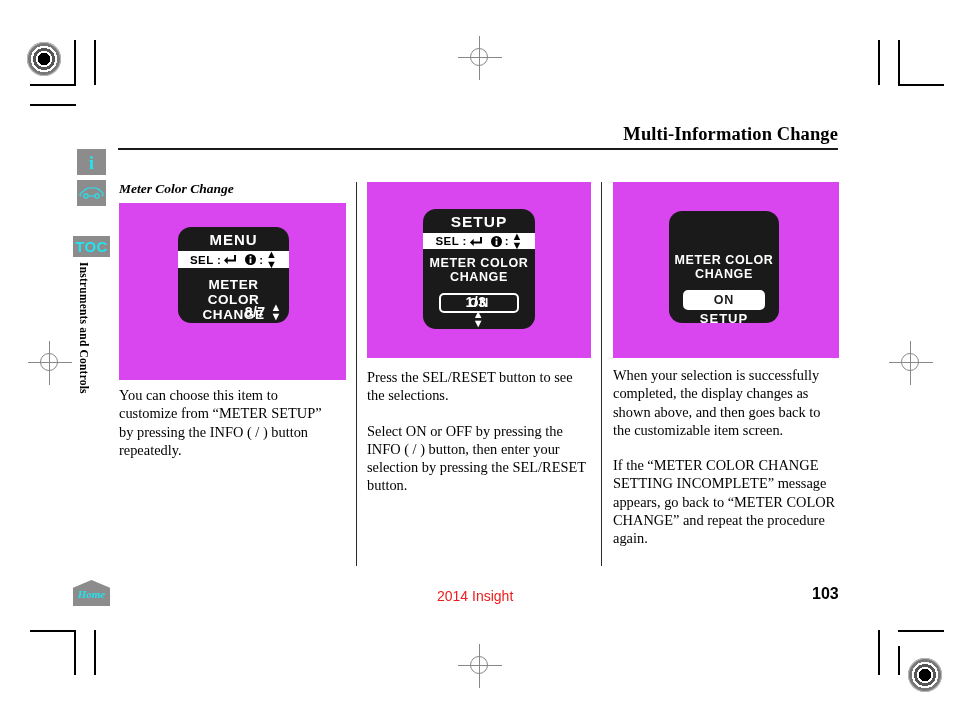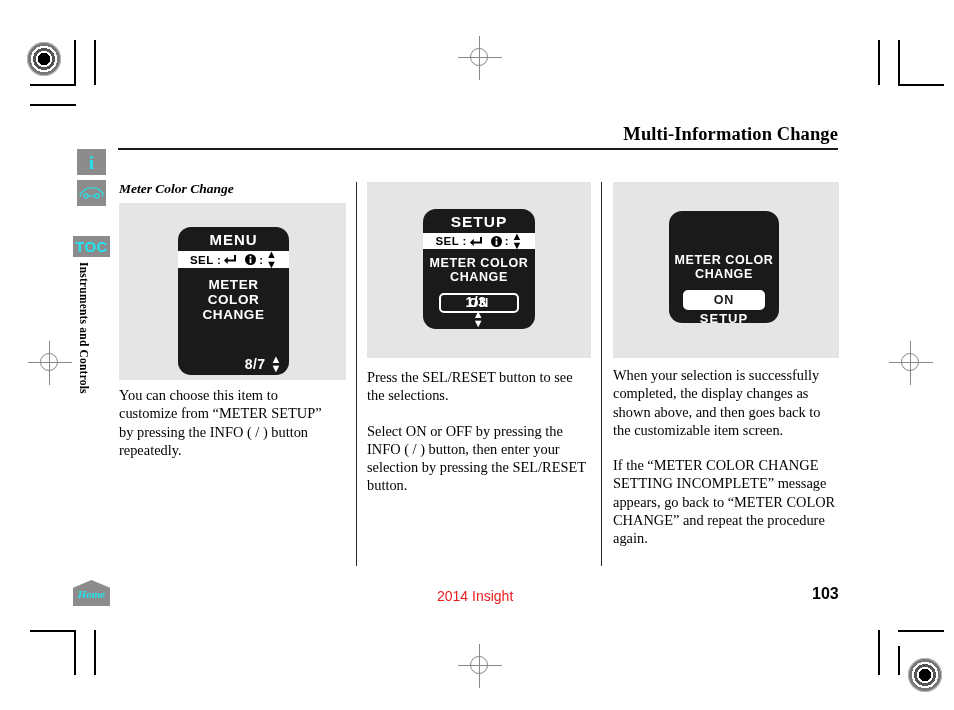--- a/index.html
+++ b/index.html
@@ -38,21 +38,21 @@
 
   .home-btn{position:absolute;left:73px;top:580px;width:37px;height:26px;}
   .home-shape{position:absolute;left:0;top:0;width:37px;height:26px;background:#8c8c8c;
     clip-path:polygon(50% 0%, 100% 30%, 100% 100%, 0% 100%, 0% 30%);}
   .home-text{position:absolute;left:0;top:8px;width:37px;text-align:center;color:#23e3ef;
     font-family:"Liberation Serif", serif;font-style:italic;font-weight:bold;font-size:11px;}
 
   
   .col-divider{position:absolute;width:1px;background:#2a2a2a;}
 
-  .img-box{position:absolute;background:#e5e5e5;}
+  .img-box{position:absolute;background:#d946ef;}
   .sub-head{position:absolute;font-family:"Liberation Serif", serif;font-style:italic;
     font-weight:bold;font-size:13.5px;color:#000;}
 
   .body-text{position:absolute;font-family:"Liberation Serif", serif;font-size:14.4px;
     line-height:18.3px;color:#000;}
   .body-text p{margin:0 0 17px 0;}
   .body-text p:last-child{margin-bottom:0;}
   .link{color:#2433d8;}
 
   
@@ -146,21 +146,21 @@
   <div class="home-shape"></div>
   <div class="home-text">Home</div>
 </div>
 
 <div class="col-divider" style="left:356px;top:182px;height:384px;"></div>
 <div class="col-divider" style="left:601px;top:182px;height:384px;"></div>
 
 <div class="sub-head" style="left:119px;top:181px;">Meter Color Change</div>
 
 <div class="img-box" style="left:119px;top:203px;width:227px;height:177px;">
-  <div class="lcd" style="left:59px;top:24px;width:111px;height:148px;">
+  <div class="lcd" style="left:59px;top:24px;width:111px;height:96px;">
     <div class="lcd-title" style="font-size:15px;padding:4px 0 3px;">MENU</div>
     <div class="lcd-selbar" style="height:17px;font-size:11.5px;gap:2px;">
       <span class="sel-txt">SEL :</span>
       <svg width="13" height="11" viewBox="0 0 14 12" style="margin:0 5px 0 0;">
         <path d="M13 1 L13 7 L4 7" fill="none" stroke="#000" stroke-width="2.2"></path>
         <path d="M5 3 L1 7 L5 11 Z" fill="#000"></path>
       </svg>
       <svg width="11" height="11" viewBox="0 0 12 12" style="margin-left:2px;">
         <circle cx="6" cy="6" r="6" fill="#000"></circle>
         <rect x="5" y="2" width="2" height="2" fill="#fff"></rect>

